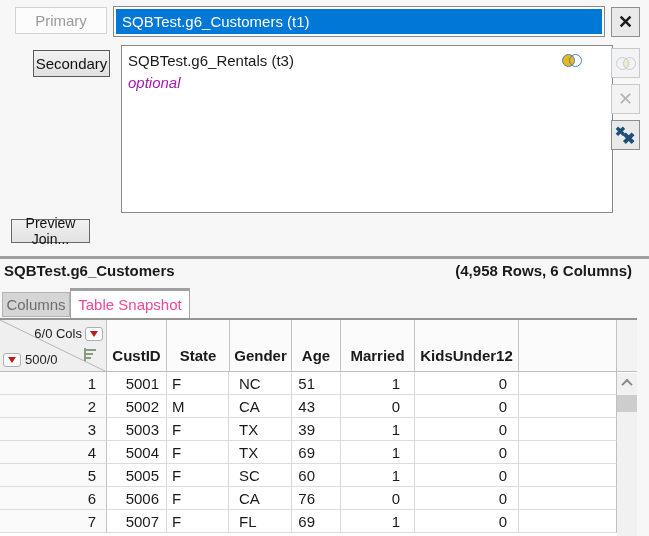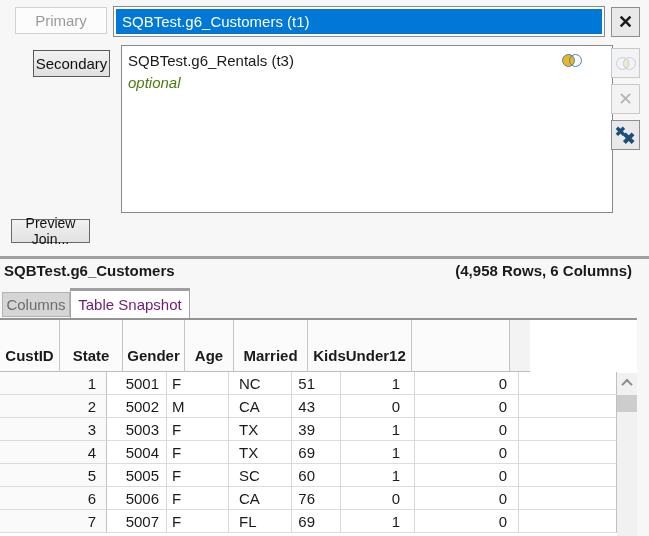--- a/index.html
+++ b/index.html
@@ -39,21 +39,21 @@
   }
   .secondary-box {
     left: 113px; top: 45px; width: 492px; height: 168px;
     background: #fff; border: 1px solid #898989; padding-top: 3px; margin-left: 8px;
   }
   .sec-item {
     height: 22px; display: flex; align-items: center;
     padding: 0 30px 0 6px; justify-content: space-between;
   }
   .sec-item .lbl { white-space: nowrap; }
-  .optional { color: #4d7c0f; font-style: italic; padding-left: 6px; height: 22px; display:flex; align-items:center; }
+  .optional { color: #a21caf; font-style: italic; padding-left: 6px; height: 22px; display:flex; align-items:center; }
 
   
   .venn { display: inline-flex; align-items: center; }
   .venn i { display:block; width: 13px; height: 13px; border-radius: 50%; }
   .venn .c1 { background: #e8b821; border: 1.5px solid #4f81bd; }
   .venn .c2 { background: transparent; border: 1.5px solid #4f81bd; margin-left: -6px; }
 
   
   .tool { left: 611px; width: 29px; height: 30px; }
   .x-glyph { font-size: 18px; font-weight: bold; color: #1a1a1a; line-height: 1; }
@@ -80,21 +80,21 @@
 
   
   .tab { position: absolute; display:flex; align-items:center; justify-content:center; font-size: 15px; }
   .tab-inactive {
     left: 2px; top: 292px; width: 68px; height: 25px;
     background: #d5d5d5; border: 1px solid #b3b3b3; color: #6d6d6d;
   }
   .tab-active {
     left: 70px; top: 288px; width: 120px; height: 30px;
     background: #ffffff; border: 1px solid #a6a6a6; border-bottom: none;
-    border-top: 3px solid #a0a0a0; color: #701a75; z-index: 2;
+    border-top: 3px solid #a0a0a0; color: #ec4899; z-index: 2;
   }
 
   
   .dtable {
     left: 0; top: 318px; width: 637px; height: 218px;
     background: #fff; border-top: 2px solid #949494;
   }
   .thead { display: flex; height: 52px; }
   .th {
     background: #fbfbfb; border-right: 1px solid #c4c4c4; border-bottom: 1px solid #bdbdbd;
@@ -192,20 +192,43 @@
 
 <div class="abs separator"></div>
 <div class="abs sec-title">SQBTest.g6_Customers</div>
 <div class="abs sec-summary">(4,958 Rows, 6 Columns)</div>
 
 <div class="tab tab-inactive">Columns</div>
 <div class="tab tab-active">Table Snapshot</div>
 
 <div class="abs dtable">
   <div class="thead">
+    <div class="corner">
+      <svg width="107" height="52">
+        <line x1="0" y1="0" x2="107" y2="52" stroke="#b6b6b6" stroke-width="1"></line>
+      </svg>
+      <div class="corner-top">
+        <span>6/0 Cols</span>
+        <button class="rt-btn">
+          <span class="tri"></span>
+        </button>
+      </div>
+      <span class="bars">
+        <b class="v"></b>
+          <b class="b1"></b>
+          <b class="b2"></b>
+          <b class="b3"></b>
+      </span>
+      <div class="corner-bottom">
+        <button class="rt-btn">
+          <span class="tri"></span>
+        </button>
+        <span>500/0</span>
+      </div>
+    </div>
     <div class="th h-custid">CustID</div>
     <div class="th h-state">State</div>
     <div class="th h-gender">Gender</div>
     <div class="th h-age">Age</div>
     <div class="th h-married">Married</div>
     <div class="th h-kids">KidsUnder12</div>
     <div class="th h-filler"></div>
     <div class="h-scorner"></div>
   </div>
 

